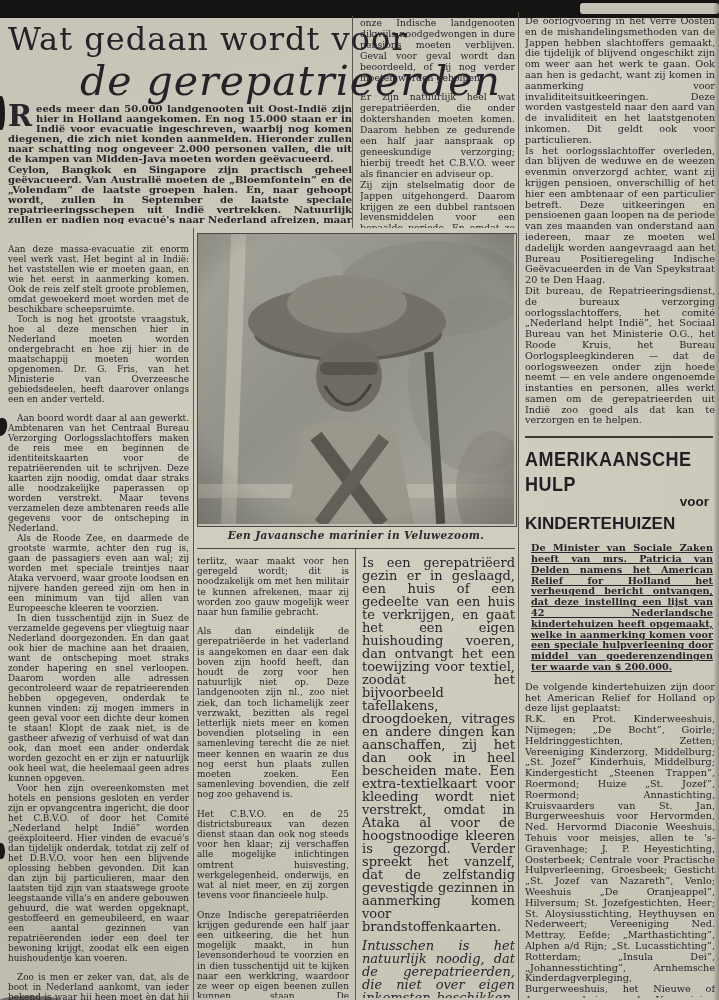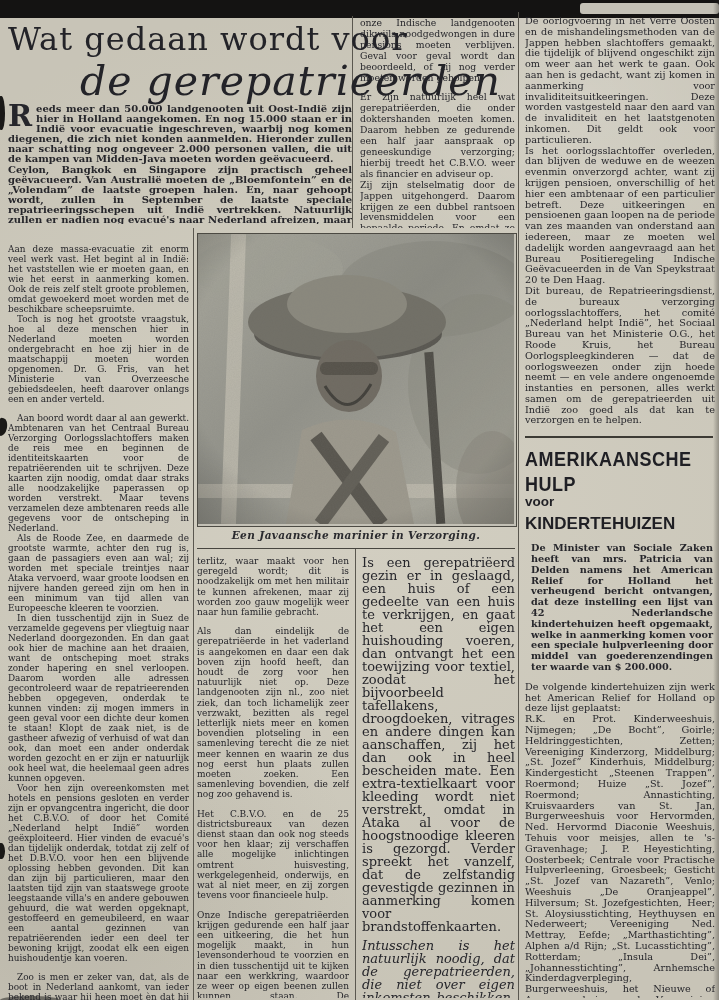--- a/index.html
+++ b/index.html
@@ -63,24 +63,24 @@
   .photo{position:absolute;left:197px;top:233px;width:318px;height:292px;margin:0;
     border:1px solid #4c4a43;box-shadow:inset 0 0 0 2px rgba(235,232,220,.5);background:#9a998f;}
   .photo svg{display:block;}
   .caption{position:absolute;left:197px;top:529px;width:318px;text-align:center;
     font-style:italic;font-weight:bold;font-size:10.5px;letter-spacing:.4px;color:#2a2a2e;}
 
   
   .divider{border-top:2px solid #3c3a34;margin:10px 2px 9px 0;}
   .h2{margin:0 0 8px 0;color:#1f1f24;font-family:"Liberation Sans","DejaVu Sans",sans-serif;font-weight:bold;}
   .h2l1{font-size:18px;letter-spacing:.5px;line-height:22px;transform:scaleY(1.12);transform-origin:left top;}
-  .h2l2{display:flex;justify-content:space-between;align-items:center;font-size:17px;line-height:22px;}
+  .h2l2{display:flex;justify-content:space-between;align-items:flex-end;font-size:17px;line-height:22px;flex-direction:column;}
   .h2small{font-size:13.5px;font-weight:bold;text-transform:lowercase;margin-right:6px;}
   .h2l3{text-align:left;font-size:17px;line-height:22px;}
-  .bold-intro{font-weight:bold;padding:0 2px 0 6px;}
+  .bold-intro{font-weight:bold;padding:0 2px 0 6px;text-decoration:underline;}
 </style>
 </head>
 <body>
 
 <div class="page">
 
   <div class="scan-top"></div>
   <div class="scan-top-light"></div>
   <div class="scan-edge-r"></div>
   <div class="blob blob1"></div>
@@ -152,21 +152,21 @@
       <path d="M127 152 Q150 190 173 150" fill="none" stroke="#3f3d38" stroke-width="3"></path>
       <path d="M88 290 L104 196 Q150 174 198 198 L216 290 Z" fill="#9e9a8e"></path>
       <path d="M118 202 L184 290" stroke="#57544d" stroke-width="14"></path>
       <path d="M186 204 L122 290" stroke="#615e56" stroke-width="13"></path>
       <rect x="232" y="118" width="9" height="172" fill="#4e4c46" transform="rotate(-4 236 200)"></rect>
       <ellipse cx="294" cy="255" rx="36" ry="58" fill="#8c897f" opacity="0.6"></ellipse>
       <rect width="316" height="290" fill="url(#vig)"></rect>
       <rect width="316" height="290" filter="url(#grain)" opacity="0.5"></rect>
     </svg>
   </figure>
-  <div class="caption">Een Javaansche marinier in Verzorging.</div>
+  <div class="caption">Een Javaansche marinier in Veluwezoom.</div>
 
   <div class="col col-mid-left">
     <p class="noindent">terlitz, waar maakt voor hen geregeld wordt; dit is noodzakelijk om met hen militair te kunnen afrekenen, maar zij worden zoo gauw mogelijk weer naar hun familie gebracht.</p>
     <p class="gap-lg noindent">Als dan eindelijk de gerepatriëerde in het vaderland is aangekomen en daar een dak boven zijn hoofd heeft, dan houdt de zorg voor hen natuurlijk niet op. Deze landgenooten zijn nl., zoo niet ziek, dan toch lichamelijk zeer verzwakt, bezitten als regel letterlijk niets meer en komen bovendien plotseling in een samenleving terecht die ze niet meer kennen en waarin ze dus nog eerst hun plaats zullen moeten zoeken. Een samenleving bovendien, die zelf nog zoo gehavend is.</p>
     <p class="gap-lg noindent">Het C.B.V.O. en de 25 districtsbureaux van dezen dienst staan dan ook nog steeds voor hen klaar; zij verschaffen alle mogelijke inlichtingen omtrent huisvesting, werkgelegenheid, onderwijs, en wat al niet meer, en zij zorgen tevens voor financieele hulp.</p>
     <p class="gap-lg noindent">Onze Indische gerepatriëerden krijgen gedurende een half jaar een uitkeering, die het hun mogelijk maakt, in hun levensonderhoud te voorzien en in dien tusschentijd uit te kijken naar een werkkring, waardoor ze weer op eigen beenen zullen kunnen staan. De omstandigheden kunnen natuurlijk oorzaak zijn, dat hun dit niet tijdig lukt. Na deze zes maanden vallen de Indische gerepatriëerden daarom onder de normen van de Nederlandsche oorlogsslachtoffers, zoodat zij niet aan hun lot worden overgelaten als zij nog hulp noodig hebben. Zelfs dan kan het gebeuren, dat deze ondersteuningsregeling in bepaalde gevallen ontoereikend is, omdat bij voorbeeld</p>
   </div>
 
   <div class="col col-mid-right">
     <p class="noindent">Is een gerepatriëerd gezin er in geslaagd, een huis of een gedeelte van een huis te verkrijgen, en gaat het een eigen huishouding voeren, dan ontvangt het een toewijzing voor textiel, zoodat het bijvoorbeeld tafellakens, droogdoeken, vitrages en andere dingen kan aanschaffen, zij het dan ook in heel bescheiden mate. Een extra-textielkaart voor kleeding wordt niet verstrekt, omdat in Ataka al voor de hoogstnoodige kleeren is gezorgd. Verder spreekt het vanzelf, dat de zelfstandig gevestigde gezinnen in aanmerking komen voor brandstoffenkaarten.</p>
@@ -183,18 +183,18 @@
 
     <div class="h2">
       <div class="h2l1">AMERIKAANSCHE HULP</div>
       <div class="h2l2">
         <span class="h2small">voor</span>
       </div>
       <div class="h2l3">KINDERTEHUIZEN</div>
     </div>
 
     <p class="bold-intro noindent">De Minister van Sociale Zaken heeft van mrs. Patricia van Delden namens het American Relief for Holland het verheugend bericht ontvangen, dat deze instelling een lijst van 42 Nederlandsche kindertehuizen heeft opgemaakt, welke in aanmerking komen voor een speciale hulpverleening door middel van goederenzendingen ter waarde van $ 200.000.</p>
-    <p class="gap-lg noindent">De volgende kindertehuizen zijn werk het American Relief for Holland op deze lijst geplaatst:</p>
+    <p class="gap-lg noindent">De volgende kindertehuizen zijn door het American Relief for Holland op deze lijst geplaatst:</p>
     <p class="noindent">R.K. en Prot. Kinderweeshuis, Nijmegen; „De Bocht”, Goirle; Heldringgestichten, Zetten; Vereeniging Kinderzorg, Middelburg; „St. Jozef” Kinderhuis, Middelburg; Kindergesticht „Steenen Trappen”, Roermond; Huize „St. Jozef”, Roermond; Annastichting, Kruisvaarders van St. Jan, Burgerweeshuis voor Hervormden, Ned. Hervormd Diaconie Weeshuis, Tehuis voor meisjes, allen te 's-Gravenhage; J. P. Heyestichting, Oosterbeek; Centrale voor Practische Hulpverleening, Groesbeek; Gesticht „St. Jozef van Nazareth”, Venlo; Weeshuis „De Oranjeappel”, Hilversum; St. Jozefgestichten, Heer; St. Aloysiusstichting, Heythuysen en Nederweert; Vereeniging Ned. Mettray, Eefde; „Marthastichting”, Alphen a/d Rijn; „St. Lucasstichting”, Rotterdam; „Insula Dei”, „Johannesstichting”, Arnhemsche Kinderdagverpleging, Burgerweeshuis, het Nieuwe of Armenweeshuis en de Vereeniging Kleuterzorg, allen te Arnhem; Stichting „Hoenderlo”, Hoenderlo; de Kindervacantiehuizen „Onze Woning”, Nunspeet; „Groot Dennenlust”, Voorthuizen; „Naar Buiten”, Oost-Voorne; „St. Antonius”, Bakkum; „Naar Buiten”, Lunteren; „Bethanië”, Zeist; „Veluwezoom”, Ellecom.</p>
 
   </div>
 
 </div>
 
 </body></html>

